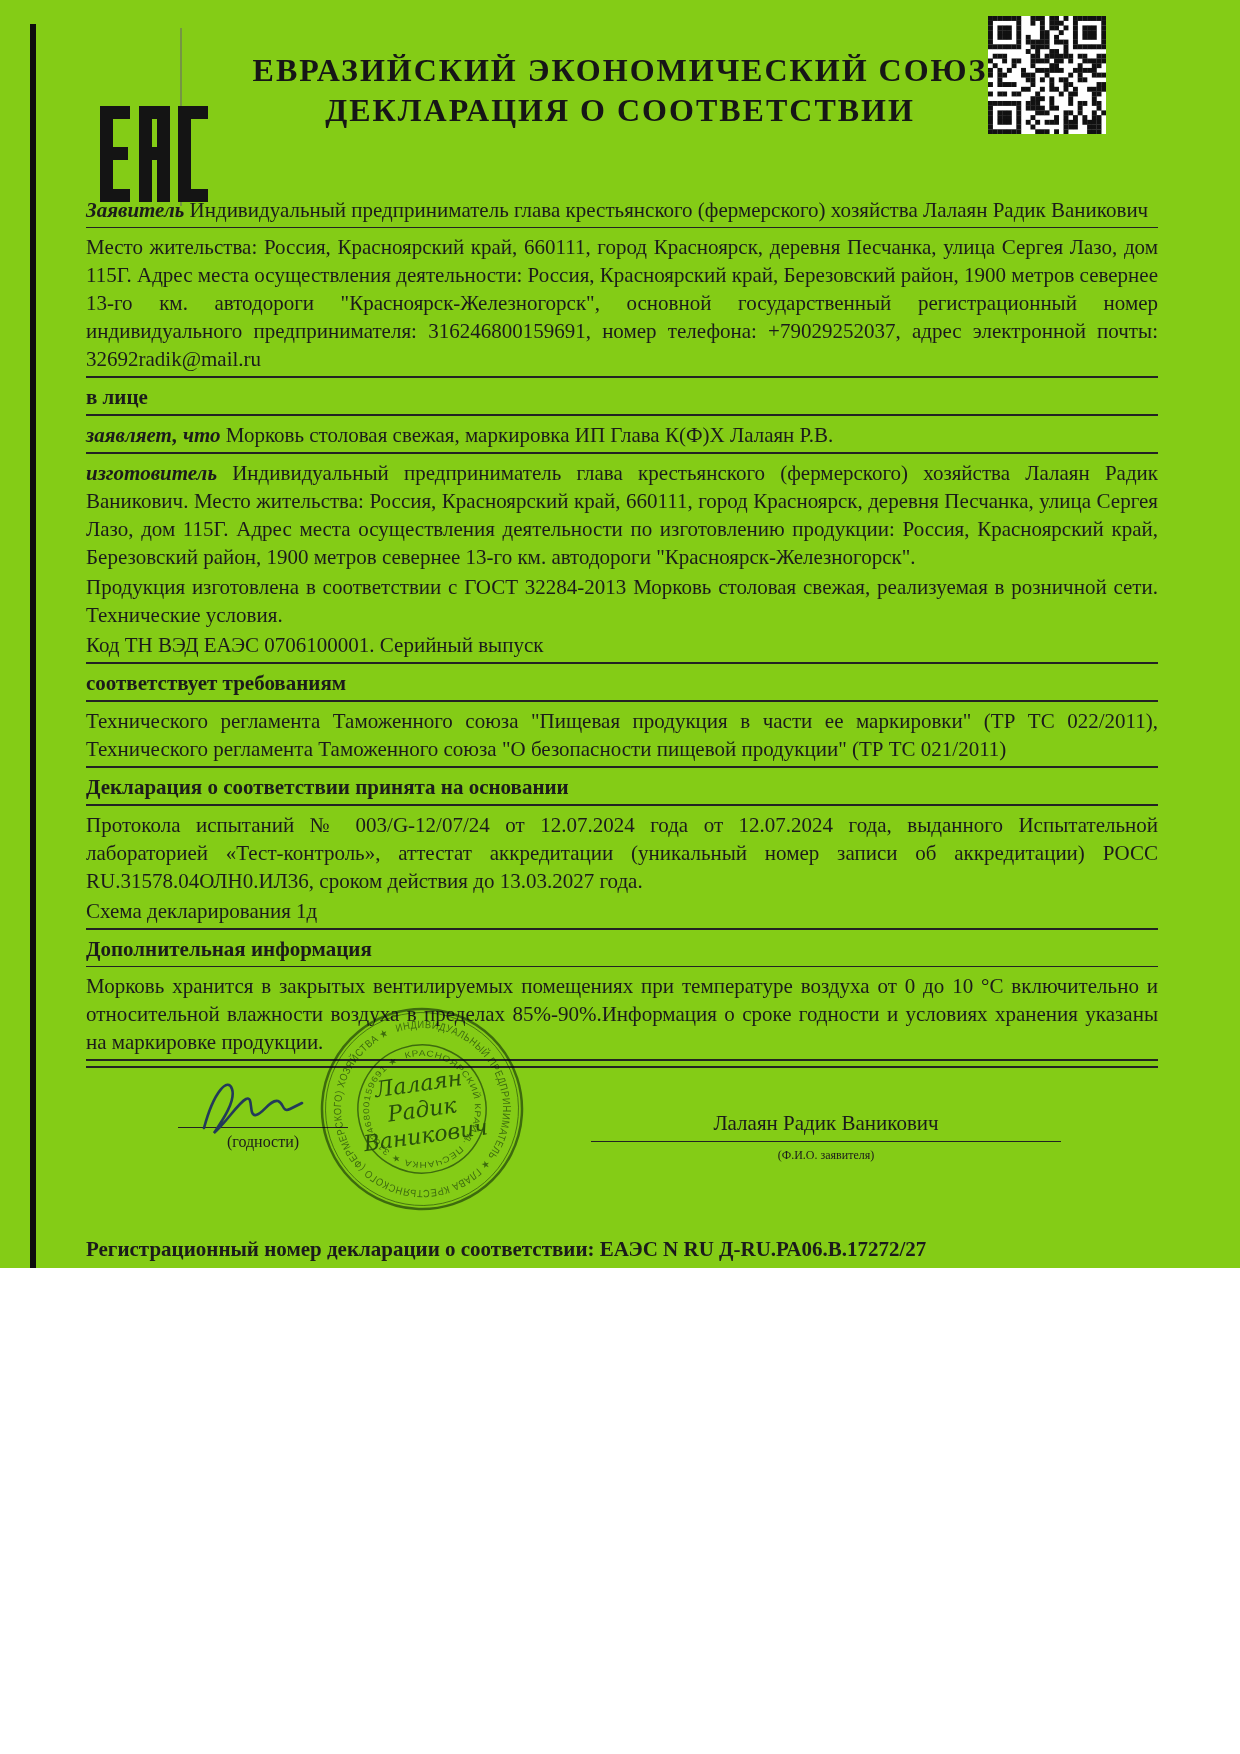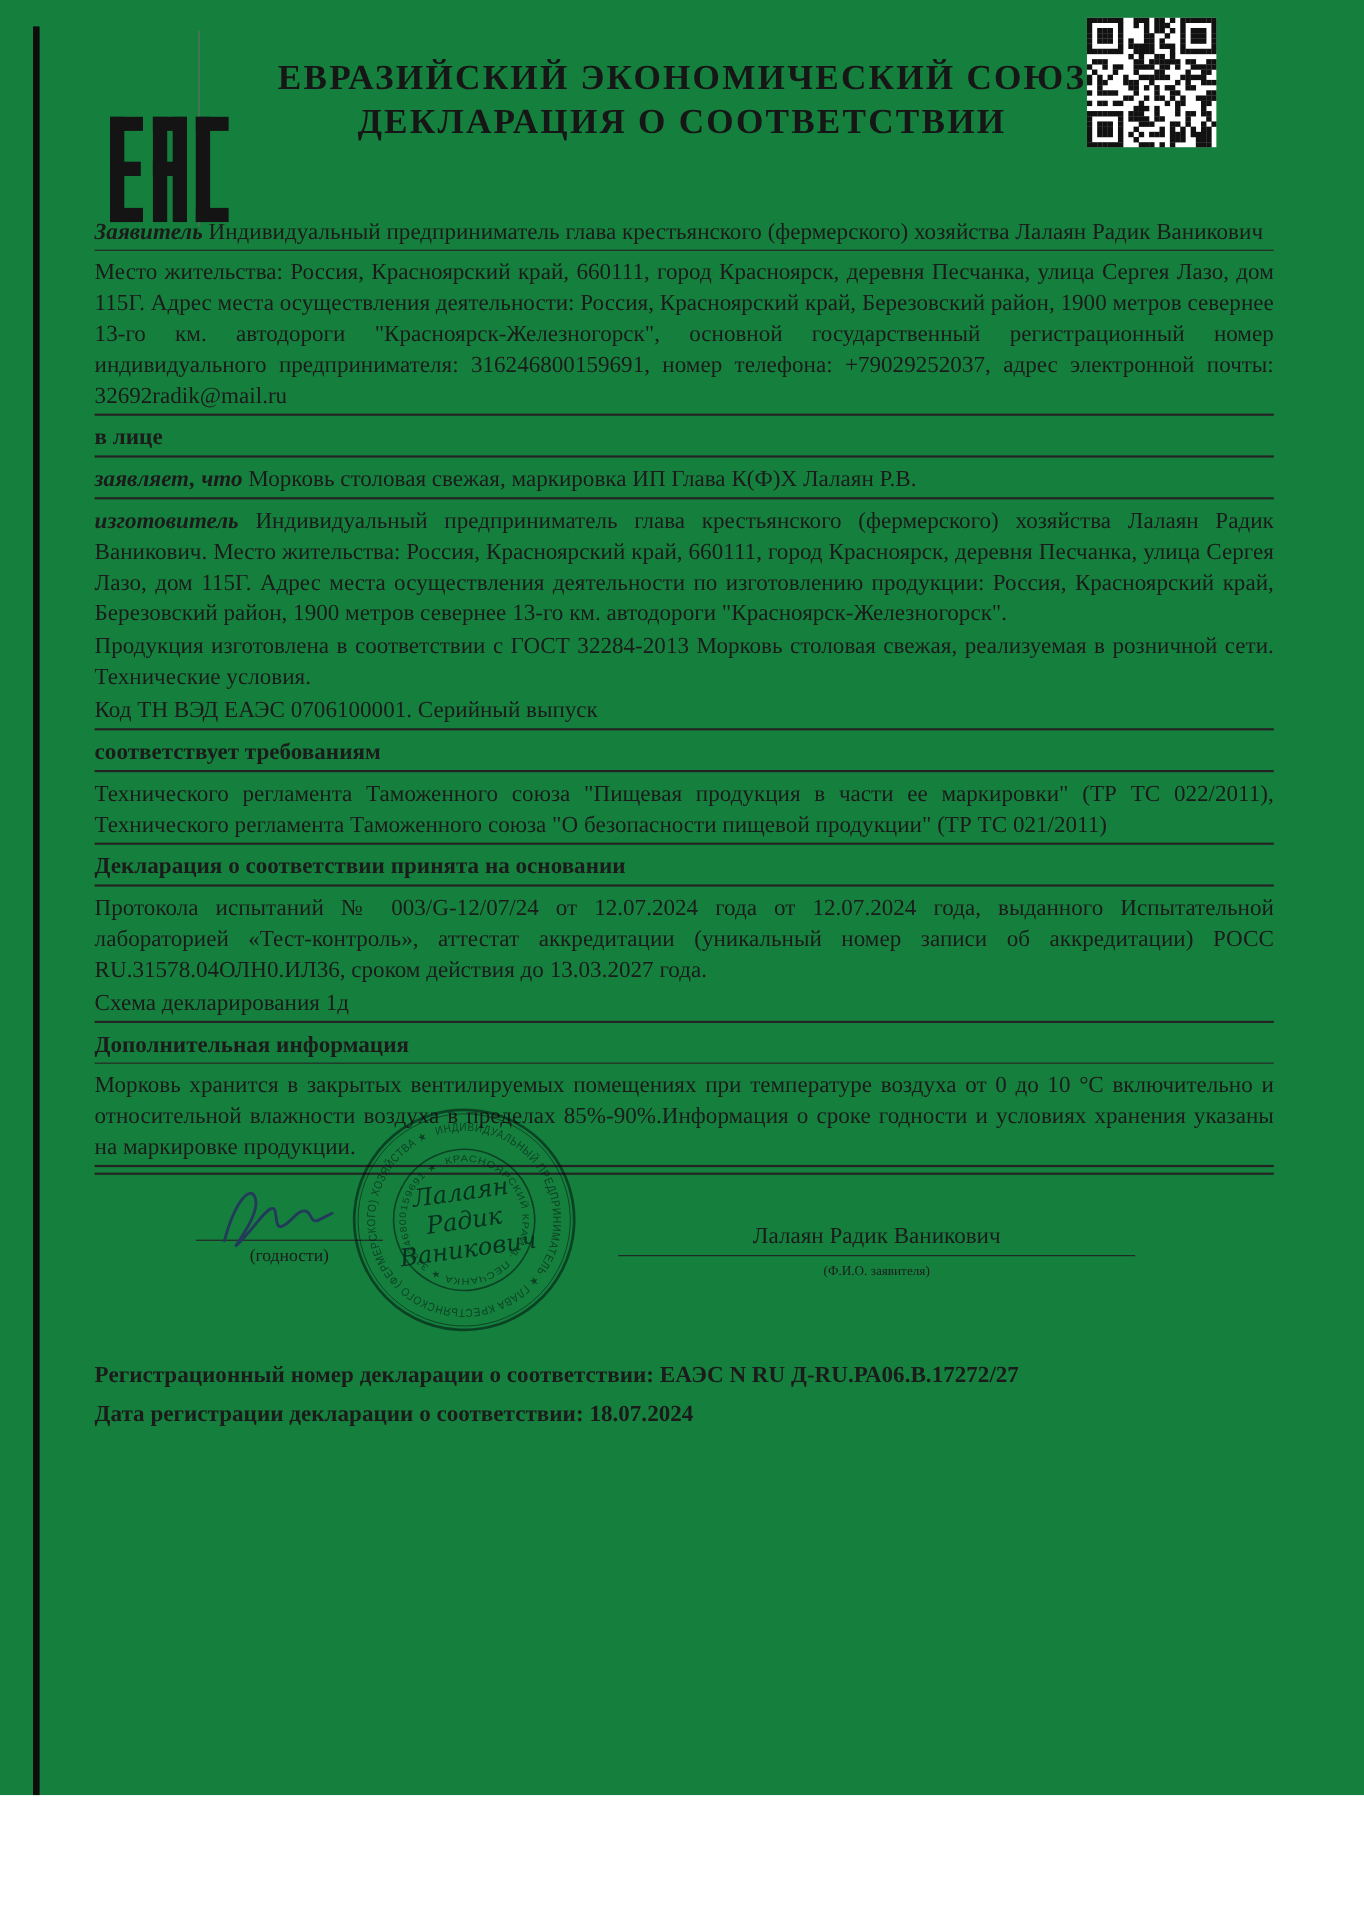--- a/index.html
+++ b/index.html
@@ -1,20 +1,20 @@
 <!DOCTYPE html>
 <html><head>
 <meta charset="utf-8">
 <style>
   * { box-sizing: border-box; }
   html,body { margin:0; padding:0; }
   body { background:#ffffff; }
   .page {
-    position:relative; width:1240px; height:1632px; overflow:hidden;
-    background:#15803d; color:#1b1b1b;
+    position:relative; width:1240px; height:1268px; overflow:hidden;
+    background:#84cc16; color:#1b1b1b;
     font-family:"Liberation Serif", serif; font-size:21px; line-height:28px;
   }
   
   .scan-bar { position:absolute; left:30px; top:24px; width:6px; height:1730px; background:#0d0d0d; }
   .scan-line-thin { position:absolute; left:180px; top:28px; width:2px; height:178px; background:#6a6a6a; opacity:.55; }
 
   
   .doc-header { padding-top:50px; text-align:center; }
   .title { font-weight:bold; font-size:32px; line-height:40px; letter-spacing:2px; color:#161616; }
   .eac-logo { position:absolute; left:100px; top:106px; width:108px; height:96px; }
@@ -30,21 +30,21 @@
   hr.rule.thin { border-top-width:1px; }
 
   
   .sig-block { position:relative; height:152px; margin-top:4px; }
   .sig-svg { position:absolute; left:112px; top:0px; z-index:3; }
   .sig-line { position:absolute; left:92px; top:54px; width:170px; border-bottom:1.5px solid #222; }
   .sig-caption { position:absolute; left:92px; top:58px; width:170px; text-align:center; font-size:16px; line-height:22px; }
   .stamp { position:absolute; left:226px; top:-74px; z-index:2; mix-blend-mode:multiply; opacity:.85; }
   .ring-text { fill:#5e7183; font-family:"Liberation Sans", sans-serif; letter-spacing:.6px; }
   .stamp-center text { text-anchor:middle; font-size:22px; font-style:italic; fill:#2e4668; font-family:"DejaVu Serif", serif; }
-  .fio-wrap { position:absolute; left:476px; top:36px; width:470px; text-align:center; }
+  .fio-wrap { position:absolute; left:505px; top:36px; width:470px; text-align:center; }
   .fio-name { border-bottom:1.5px solid #222; padding-bottom:4px; font-size:21px; }
   .fio-caption { font-size:12px; line-height:22px; padding-top:2px; }
 
   
   .footer-line { font-weight:bold; margin:0; }
   .footer-line + .footer-line { margin-top:8px; }
   .footer { margin-top:10px; }
 </style>
 </head>
 <body>

